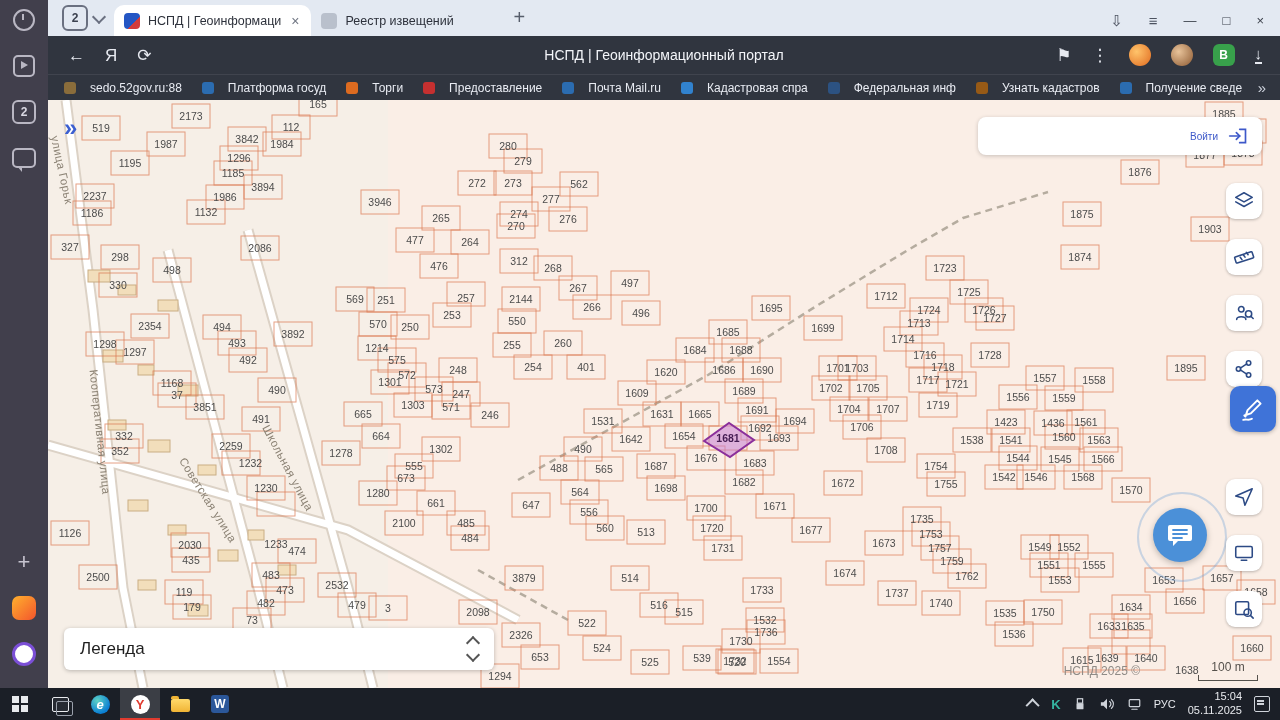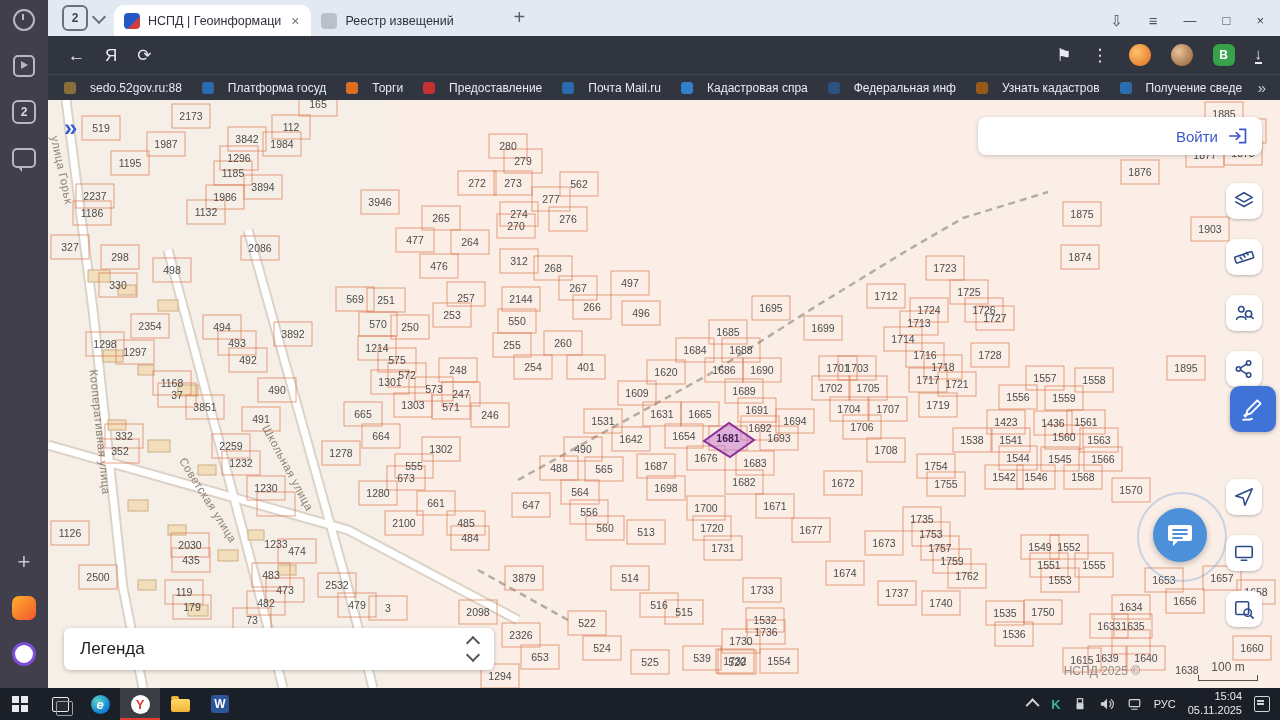--- a/index.html
+++ b/index.html
@@ -67,21 +67,21 @@
   #map{position:absolute;left:48px;top:100px;width:1232px;height:588px;background:#faeee6;overflow:hidden;}
   #map-svg{position:absolute;left:0;top:0;}
   #parcel-rects rect{fill:none;stroke:#db7950;stroke-opacity:.7;stroke-width:1;}
   .parcel-label{position:absolute;transform:translate(-50%,-50%);font-size:10.5px;color:#4c4c4c;white-space:nowrap;cursor:pointer;z-index:3;}
   .parcel-label.selected{color:#441c52;font-weight:bold;}
   .street-label{position:absolute;font-size:11.5px;color:#8b8274;white-space:nowrap;z-index:2;letter-spacing:.5px;}
   #expand-btn{position:absolute;left:16px;top:16px;color:#3b5fd1;font-size:24px;font-weight:bold;cursor:pointer;z-index:6;line-height:1;}
 
   #login-panel{position:absolute;left:930px;top:17px;width:284px;height:38px;background:#fff;border-radius:8px;
     box-shadow:0 1px 4px rgba(0,0,0,.2);display:flex;align-items:center;justify-content:flex-end;gap:10px;padding-right:14px;box-sizing:border-box;z-index:6;cursor:pointer;}
-  #login-label{color:#3d58c9;font-size:15px;}
+  #login-label{color:#3d58c9;font-size:10px;}
 
   .map-tool{position:absolute;right:18px;width:36px;height:36px;background:#fff;border-radius:9px;box-shadow:0 1px 3px rgba(0,0,0,.25);
     display:flex;align-items:center;justify-content:center;cursor:pointer;z-index:6;}
   .map-tool svg{stroke:#2c4a85;fill:none;stroke-width:1.7;stroke-linecap:round;stroke-linejoin:round;}
   #tool-draw{position:absolute;right:4px;top:286px;width:46px;height:46px;background:#3f73d8;border-radius:10px;
     display:flex;align-items:center;justify-content:center;box-shadow:0 1px 4px rgba(0,0,0,.3);cursor:pointer;z-index:6;}
   #tool-draw svg{stroke:#fff;fill:none;stroke-width:1.8;stroke-linecap:round;stroke-linejoin:round;}
 
   #chat-ring{position:absolute;left:1089px;top:392px;width:86px;height:86px;border-radius:50%;border:2px solid rgba(110,160,215,.35);z-index:5;}
   #chat-bubble{position:absolute;left:1105px;top:408px;width:54px;height:54px;border-radius:50%;background:#4b90d8;
@@ -168,20 +168,21 @@
     <span class="win-btn">—</span>
     <span class="win-btn">□</span>
     <span class="win-btn">×</span>
   </div>
 </div>
 
 <div id="toolbar">
   <span class="tb-ico">←</span>
   <span class="tb-ico">Я</span>
   <span class="tb-ico">⟳</span>
+  <div id="page-title-center">НСПД | Геоинформационный портал</div>
   <div id="tb-right">
     <span class="tb-ico" style="margin-left:0">⚑</span>
     <span class="tb-ico" style="margin-left:0">⋮</span>
     <span class="avatar avatar-a"></span>
     <span class="avatar avatar-b"></span>
     <span id="profile-badge">В</span>
     <span class="dl-ico">↓</span>
   </div>
 </div>
 
@@ -551,21 +552,21 @@
       <div class="parcel-label" style="left: 245px; top: 234px;">3892</div>
       <div class="parcel-label" style="left: 200px; top: 260px;">492</div>
       <div class="parcel-label" style="left: 124px; top: 283px;">1168</div>
       <div class="parcel-label" style="left: 129px; top: 295px;">37</div>
       <div class="parcel-label" style="left: 157px; top: 307px;">3851</div>
       <div class="parcel-label" style="left: 229px; top: 290px;">490</div>
       <div class="parcel-label" style="left: 213px; top: 319px;">491</div>
       <div class="parcel-label" style="left: 76px; top: 336px;">332</div>
       <div class="parcel-label" style="left: 72px; top: 351px;">352</div>
       <div class="parcel-label" style="left: 183px; top: 346px;">2259</div>
-      <div class="parcel-label" style="left: 193px; top: 363px;">1232</div>
+      <div class="parcel-label" style="left: 193px; top: 363px; padding-left: 19px;">1232</div>
       <div class="parcel-label" style="left: 218px; top: 388px;">1230</div>
       <div class="parcel-label" style="left: 228px; top: 404px; margin-top: 40px;">1233</div>
       <div class="parcel-label" style="left: 22px; top: 433px;">1126</div>
       <div class="parcel-label" style="left: 142px; top: 445px;">2030</div>
       <div class="parcel-label" style="left: 143px; top: 460px;">435</div>
       <div class="parcel-label" style="left: 50px; top: 477px;">2500</div>
       <div class="parcel-label" style="left: 136px; top: 492px;">119</div>
       <div class="parcel-label" style="left: 144px; top: 507px;">179</div>
       <div class="parcel-label" style="left: 204px; top: 520px;">73</div>
       <div class="parcel-label" style="left: 249px; top: 451px;">474</div>

